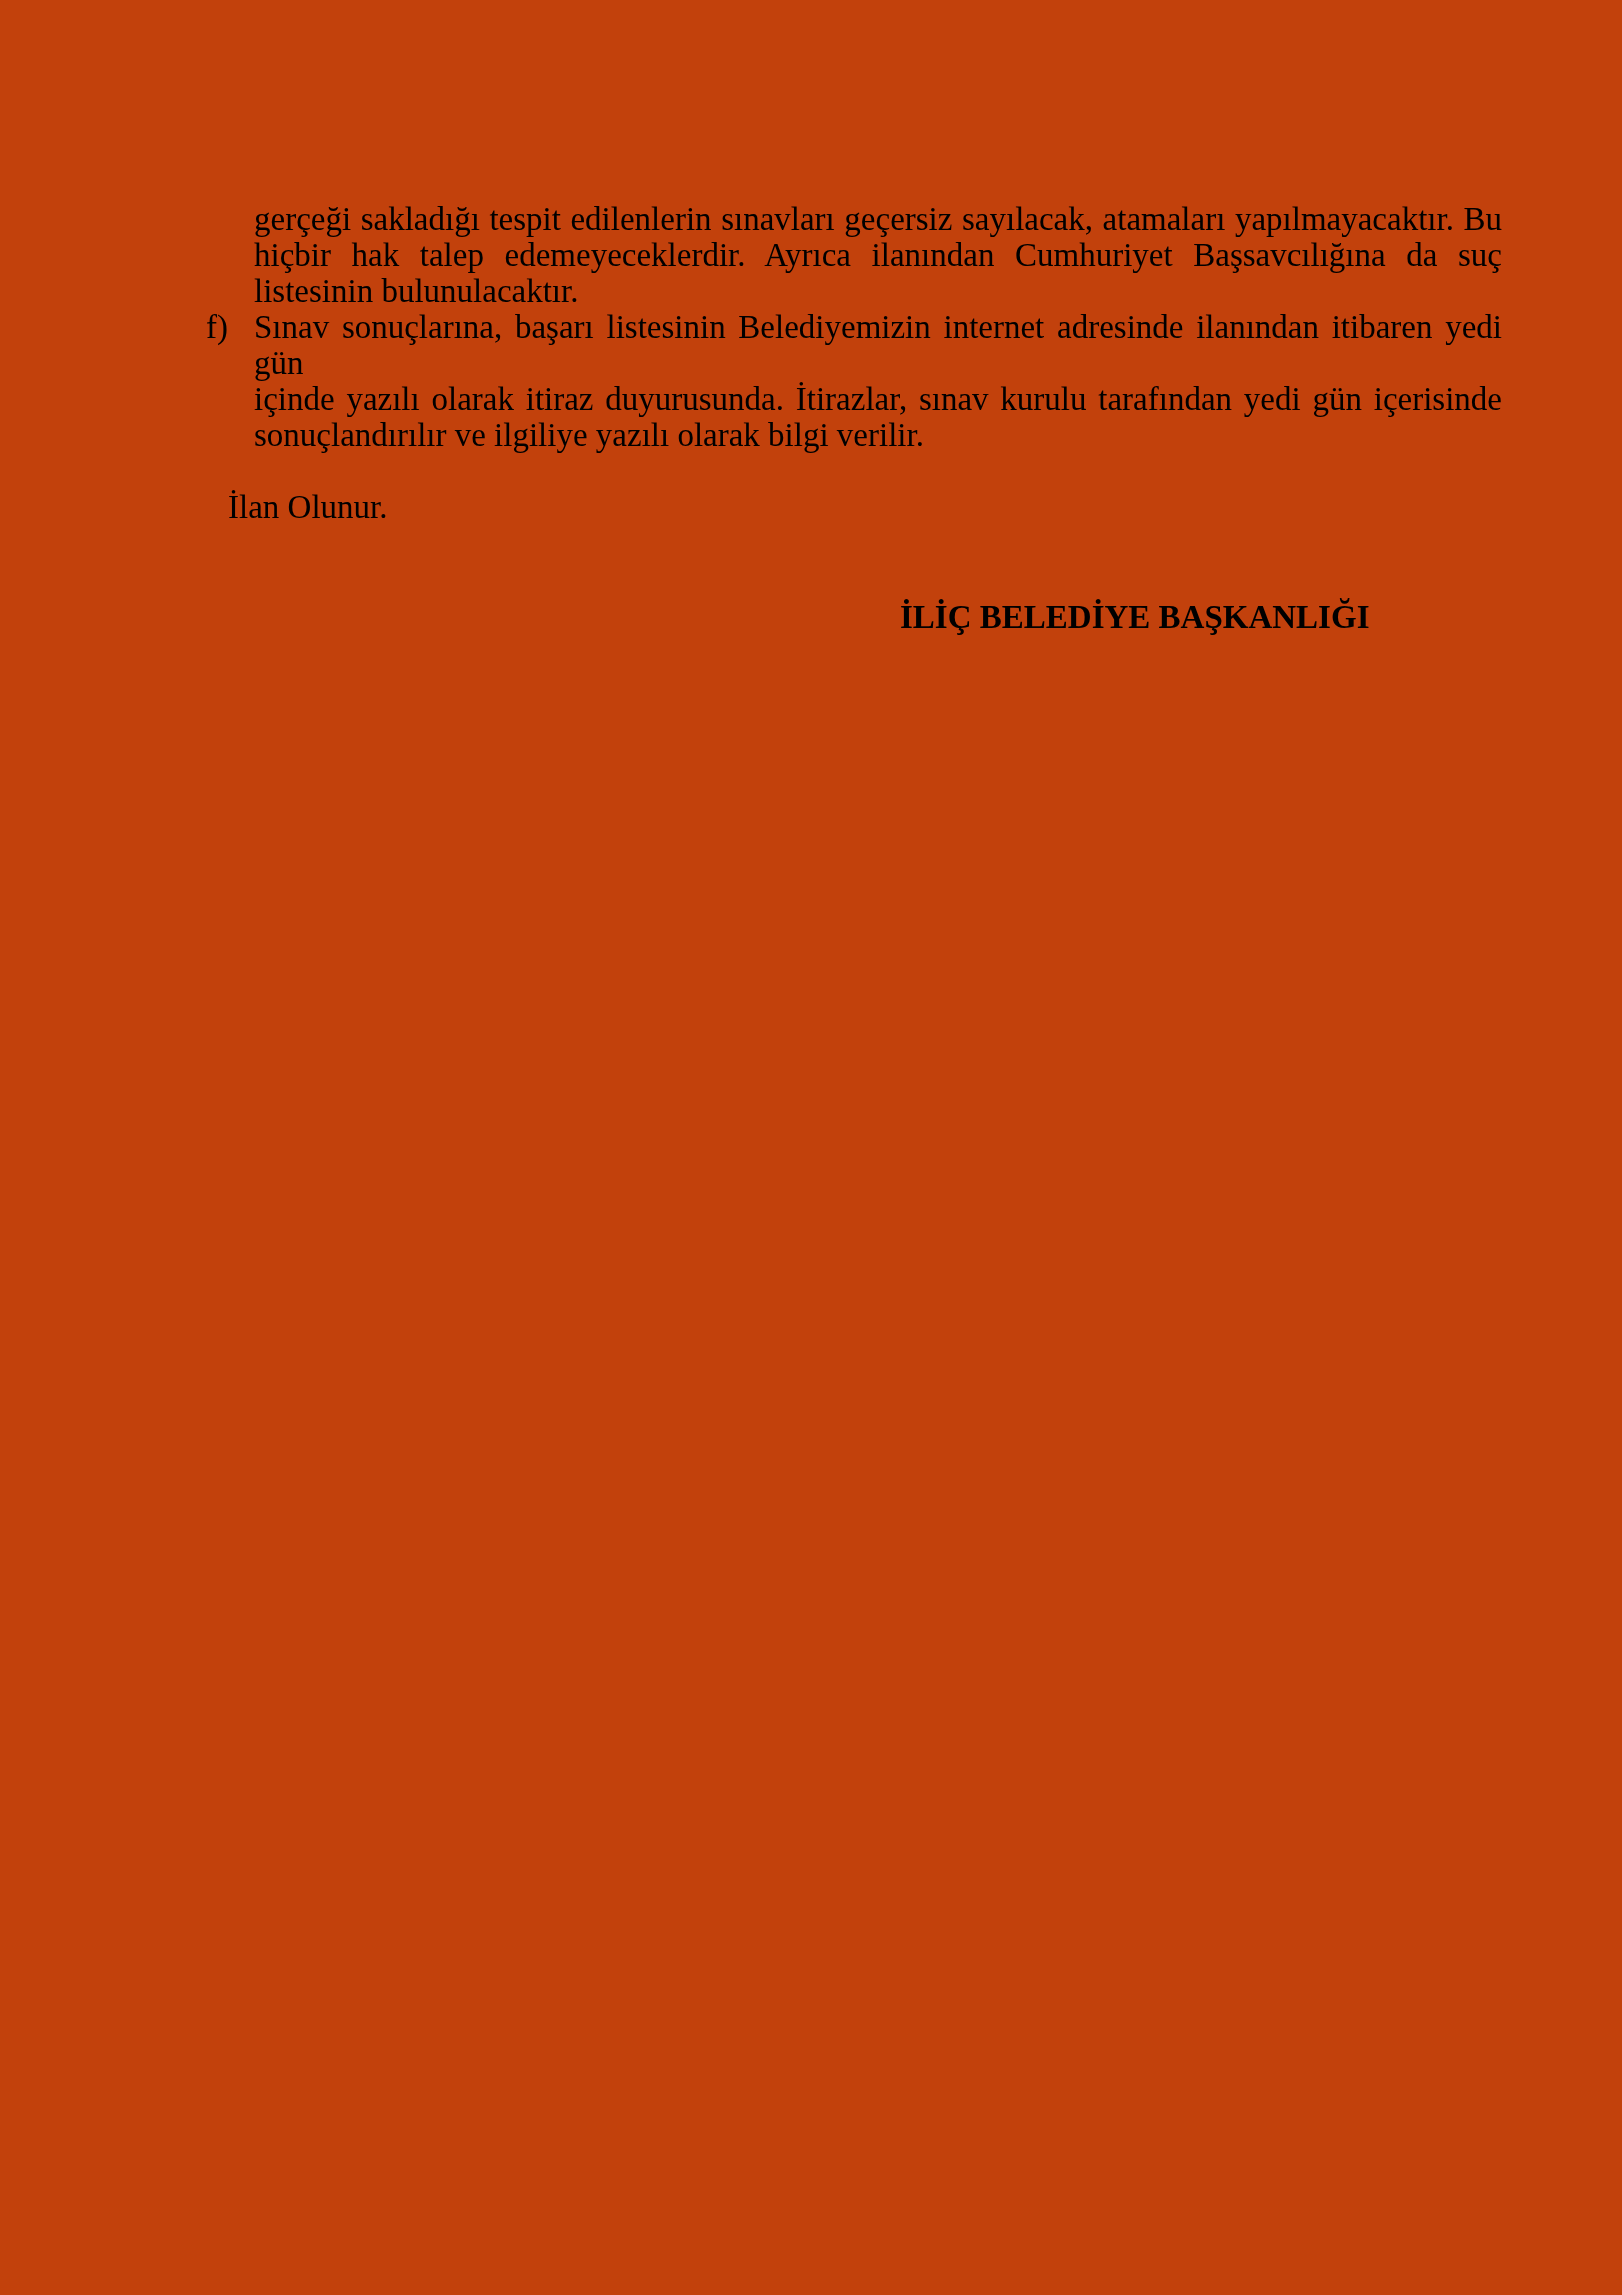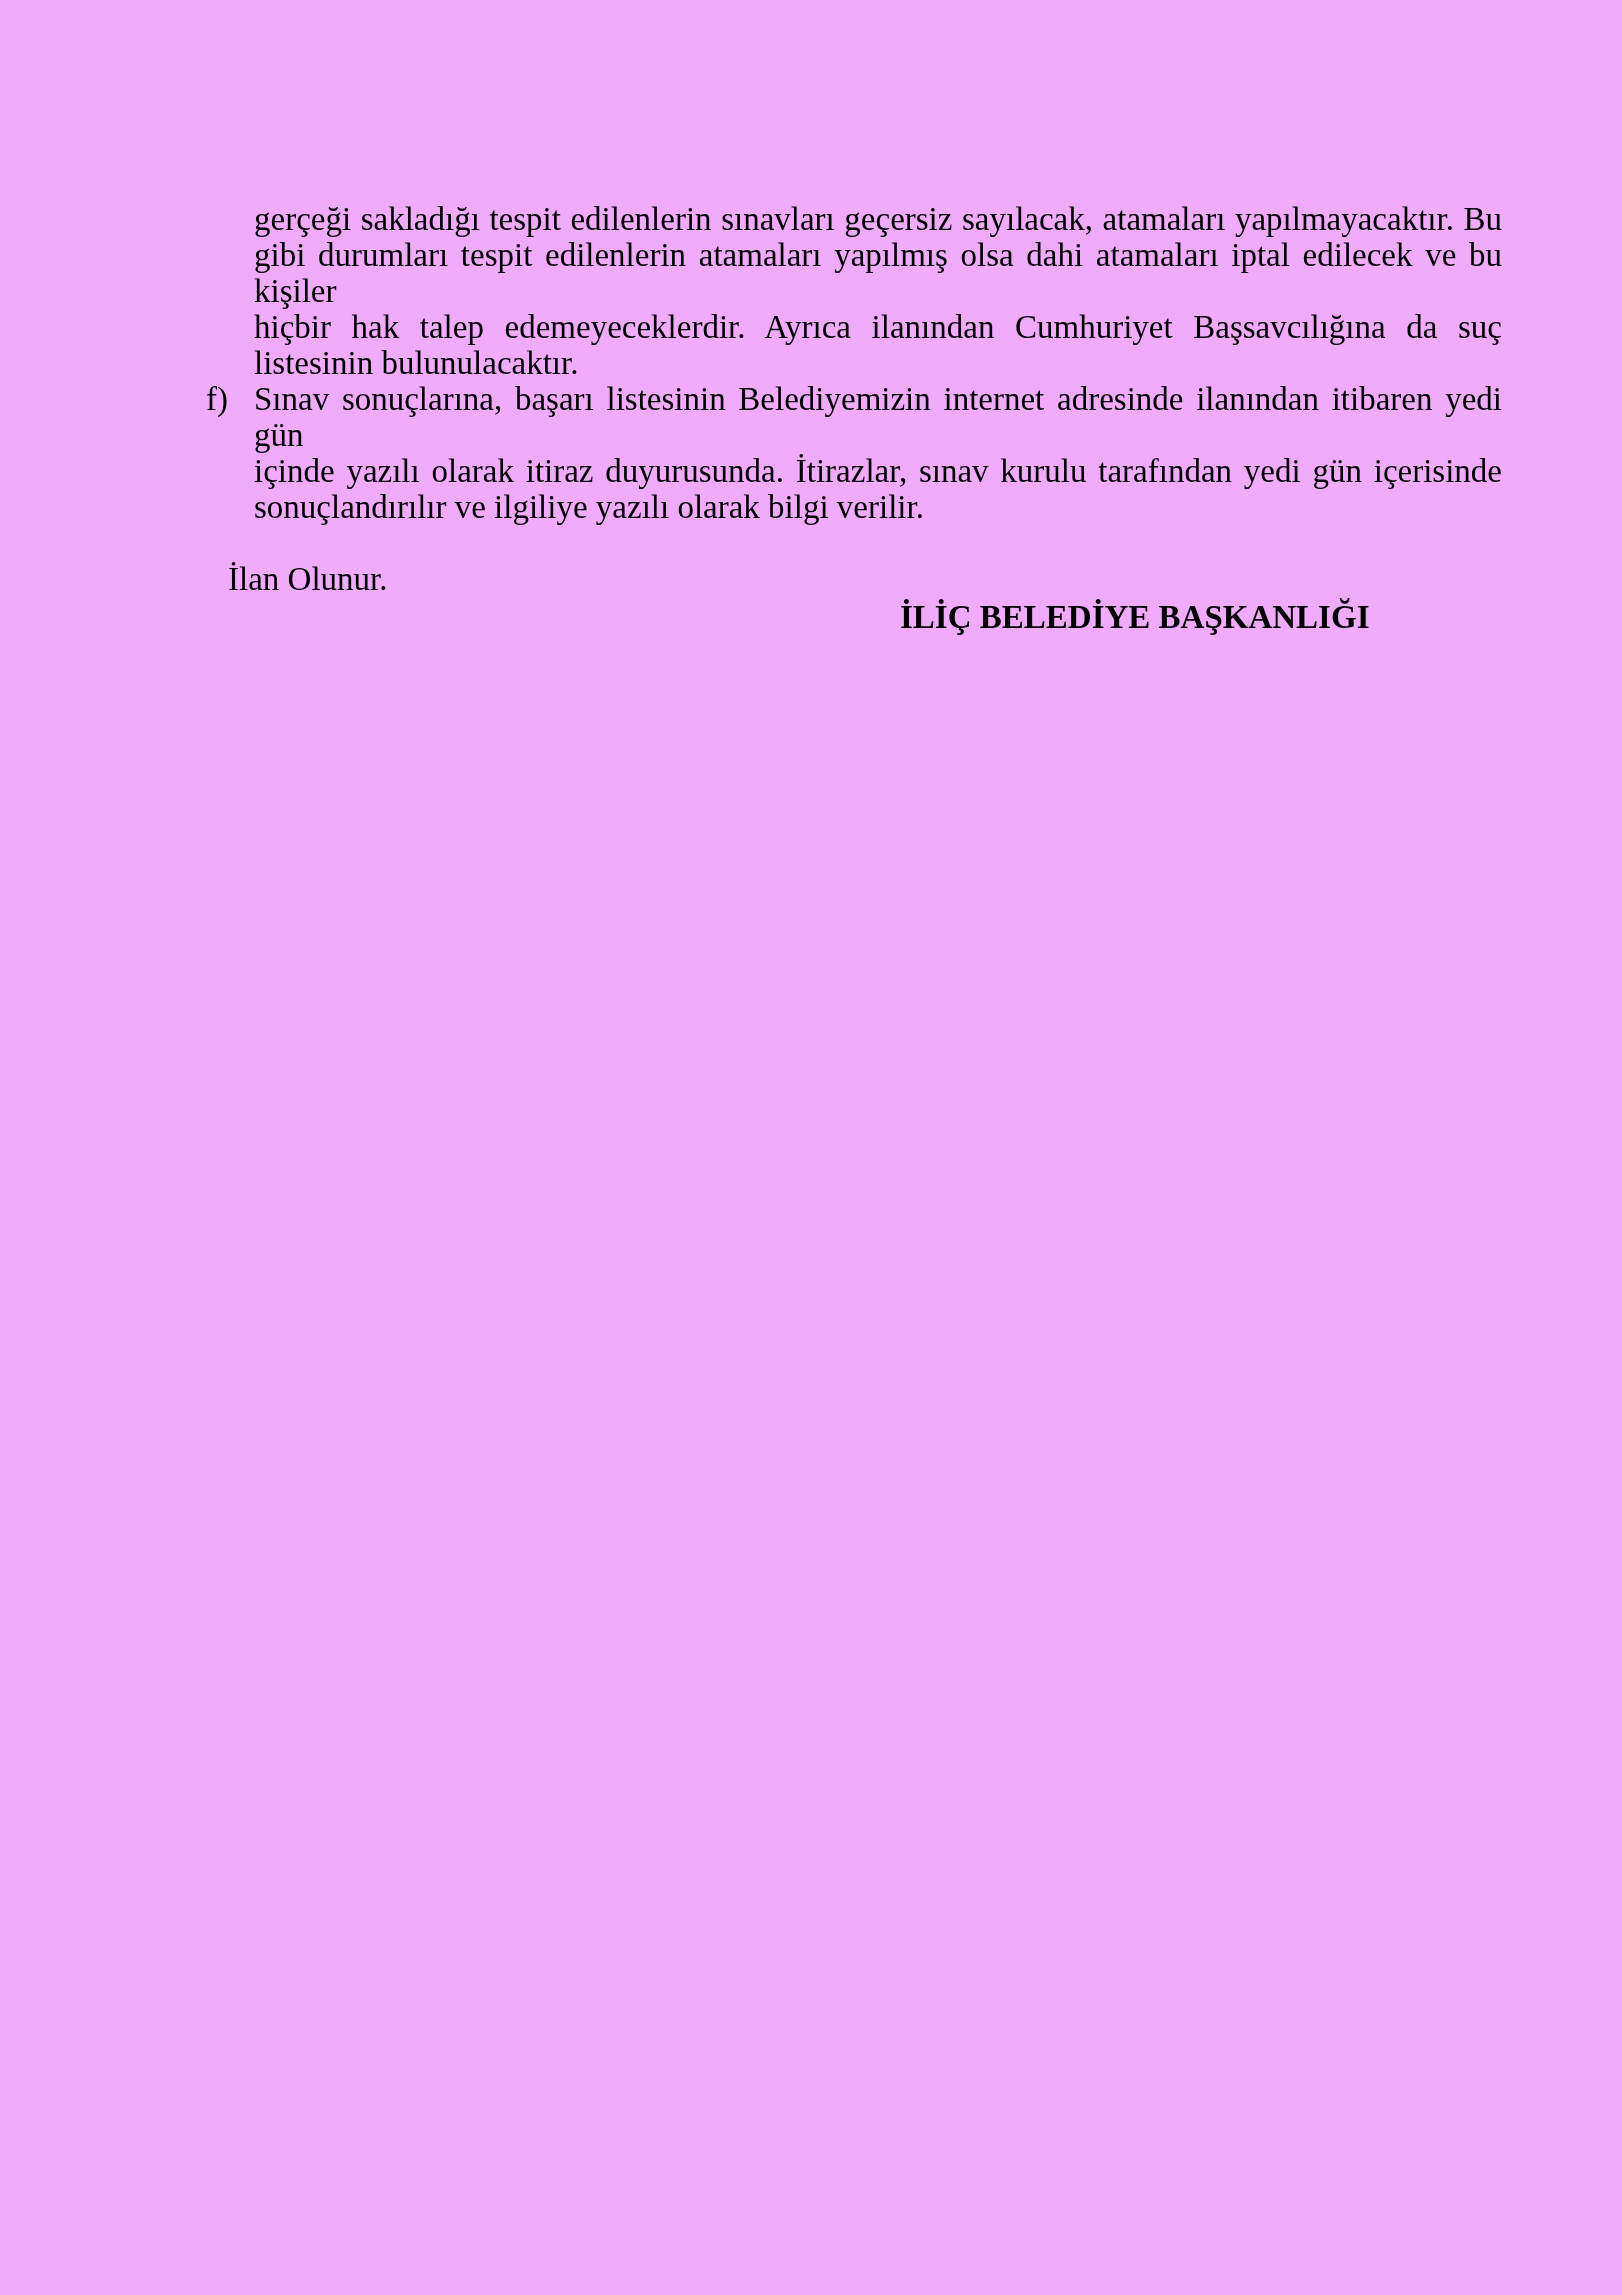--- a/index.html
+++ b/index.html
@@ -1,20 +1,20 @@
 <!DOCTYPE html>
 <html style="font-size:10.5px"><head>
 <meta charset="utf-8">
 <style>
   html, body { margin: 0; padding: 0; }
   .page {
     position: relative;
     width: 1623px;
     height: 2295px;
-    background: #f0abfc;
+    background: #c2410c;
     color: #000000;
     font-family: "Liberation Serif", serif;
     overflow: hidden;
   }
   .doc {
     position: absolute;
     left: 206px;
     top: 201px;
     width: 1296px;
     font-size: 33px;
@@ -37,21 +37,20 @@
   }
 </style>
 </head>
 <body>
 
 <div class="page">
   <div class="doc">
 
     <div class="para">
       <div class="jl">gerçeği sakladığı tespit edilenlerin sınavları geçersiz sayılacak, atamaları yapılmayacaktır. Bu</div>
-      <div class="jl">gibi durumları tespit edilenlerin atamaları yapılmış olsa dahi atamaları iptal edilecek ve bu kişiler</div>
       <div class="jl">hiçbir hak talep edemeyeceklerdir. Ayrıca ilanından Cumhuriyet Başsavcılığına da suç</div>
       <div>listesinin bulunulacaktır.</div>
     </div>
 
     <div class="item">
       <span class="marker">f)</span>
       <div class="jl">Sınav sonuçlarına, başarı listesinin Belediyemizin internet adresinde ilanından itibaren yedi gün</div>
       <div class="jl">içinde yazılı olarak itiraz duyurusunda. İtirazlar, sınav kurulu tarafından yedi gün içerisinde</div>
       <div>sonuçlandırılır ve ilgiliye yazılı olarak bilgi verilir.</div>
     </div>

